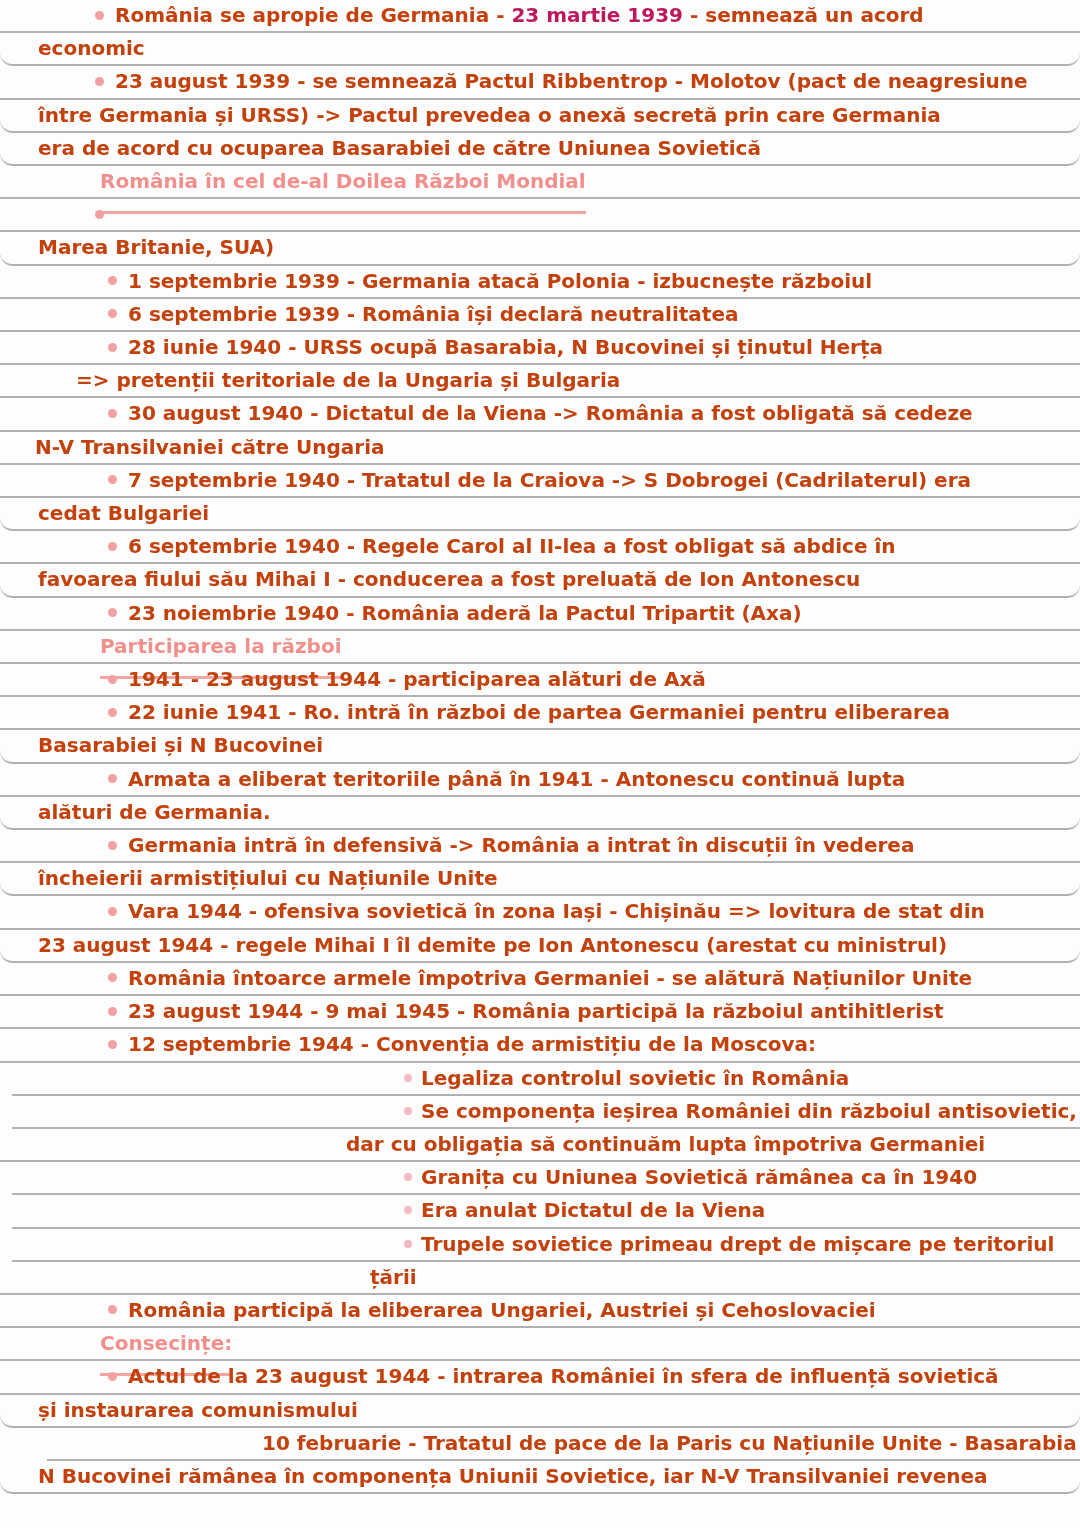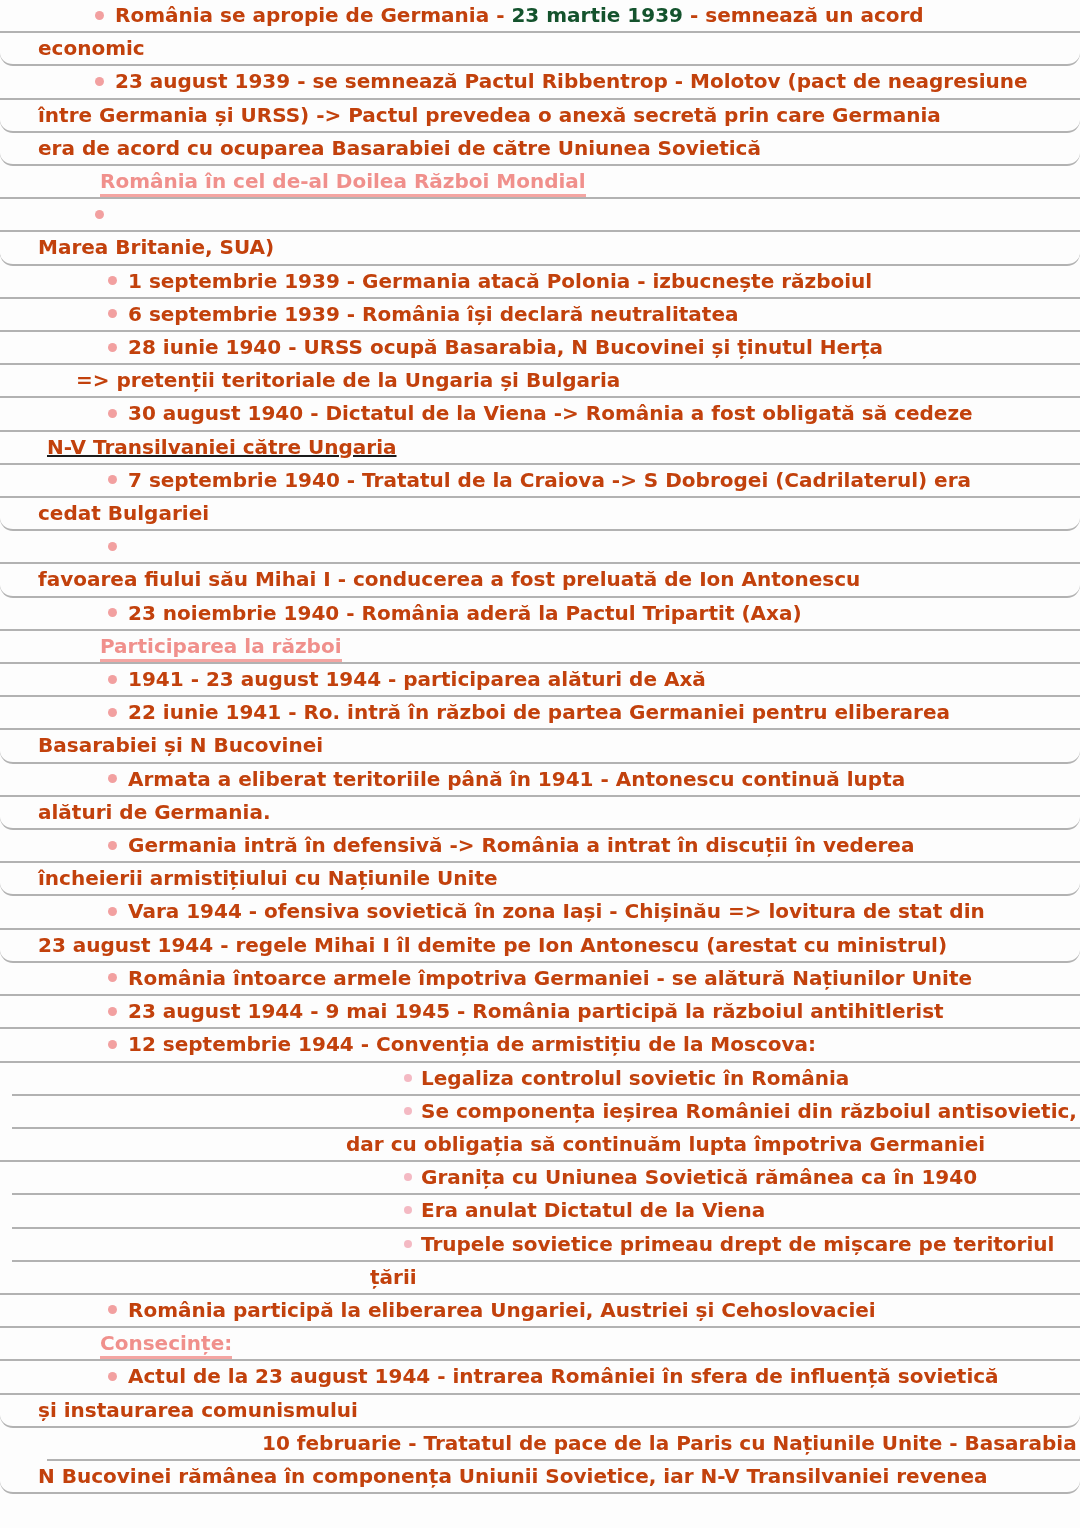--- a/index.html
+++ b/index.html
@@ -22,21 +22,21 @@
     box-sizing: border-box;
     border-bottom: 2px solid #b2b2b2;
     line-height: 31px;
     white-space: nowrap;
     overflow: visible;
   }
   
   .ind-b1      { padding-left: 95px;  }
   .ind-b2      { padding-left: 108px; }
   .ind-wrap    { padding-left: 38px; border-radius: 13px;  }
-  .ind-wraplg  { padding-left: 47px; text-decoration: underline;  }
+  .ind-wraplg  { padding-left: 35px;  }
   .ind-arrow   { padding-left: 76px; }
   .ind-heading { padding-left: 100px; }
   .ind-sub     { padding-left: 392px; margin-left: 12px; }
   .ind-subwrap { padding-left: 346px; }
   .ind-subwrap2{ padding-left: 370px; }
   .ind-ind10   { padding-left: 215px; margin-left: 47px; }
 
   .dot {
     display: inline-block;
     width: 9px; height: 9px;
@@ -45,27 +45,27 @@
     margin-right: 11px;
     margin-bottom: 3px;
     vertical-align: middle;
   }
   .dot-sub {
     width: 8px; height: 8px;
     background: #f4b9c3;
     margin-right: 9px;
   }
   .seg-ink  { color: #c2410c; }
-  .seg-pink { color: #14532d; }
+  .seg-pink { color: #be185d; }
   .heading-text {
     color: #f0908c;
     display: inline-block;
     line-height: 26px;
     border-bottom: 3px solid #f4a5a2;
-    padding-bottom: 0;
+    padding-bottom: 17px;
   }
 </style>
 </head>
 <body>
 
 <div id="page">
     <div class="row ind-b1"><span class="dot"></span><span class="seg-ink">România se apropie de Germania - </span><span class="seg-pink">23 martie 1939</span><span class="seg-ink"> - semnează un acord</span></div>
     <div class="row ind-wrap"><span class="seg-ink">economic</span></div>
     <div class="row ind-b1"><span class="dot"></span><span class="seg-ink">23 august 1939 - se semnează Pactul Ribbentrop - Molotov (pact de neagresiune</span></div>
     <div class="row ind-wrap"><span class="seg-ink">între Germania și URSS) -&gt; Pactul prevedea o anexă secretă prin care Germania</span></div>
@@ -74,21 +74,21 @@
     <div class="row ind-b1"><span class="dot"></span></div>
     <div class="row ind-wrap"><span class="seg-ink">Marea Britanie, SUA)</span></div>
     <div class="row ind-b2"><span class="dot"></span><span class="seg-ink">1 septembrie 1939 - Germania atacă Polonia - izbucnește războiul</span></div>
     <div class="row ind-b2"><span class="dot"></span><span class="seg-ink">6 septembrie 1939 - România își declară neutralitatea</span></div>
     <div class="row ind-b2"><span class="dot"></span><span class="seg-ink">28 iunie 1940 - URSS ocupă Basarabia, N Bucovinei și ținutul Herța</span></div>
     <div class="row ind-arrow"><span class="seg-ink">=&gt; pretenții teritoriale de la Ungaria și Bulgaria</span></div>
     <div class="row ind-b2"><span class="dot"></span><span class="seg-ink">30 august 1940 - Dictatul de la Viena -&gt; România a fost obligată să cedeze</span></div>
     <div class="row ind-wraplg"><span class="seg-ink">N-V Transilvaniei către Ungaria</span></div>
     <div class="row ind-b2"><span class="dot"></span><span class="seg-ink">7 septembrie 1940 - Tratatul de la Craiova -&gt; S Dobrogei (Cadrilaterul) era</span></div>
     <div class="row ind-wrap"><span class="seg-ink">cedat Bulgariei</span></div>
-    <div class="row ind-b2"><span class="dot"></span></div>
+    <div class="row ind-b2"><span class="dot"></span><span class="seg-ink">6 septembrie 1940 - Regele Carol al II-lea a fost obligat să abdice în</span></div>
     <div class="row ind-wrap"><span class="seg-ink">favoarea fiului său Mihai I - conducerea a fost preluată de Ion Antonescu</span></div>
     <div class="row ind-b2"><span class="dot"></span><span class="seg-ink">23 noiembrie 1940 - România aderă la Pactul Tripartit (Axa)</span></div>
     <div class="row ind-heading"><span class="seg-pink heading-text">Participarea la război</span></div>
     <div class="row ind-b2"><span class="dot"></span><span class="seg-ink">1941 - 23 august 1944 - participarea alături de Axă</span></div>
     <div class="row ind-b2"><span class="dot"></span><span class="seg-ink">22 iunie 1941 - Ro. intră în război de partea Germaniei pentru eliberarea</span></div>
     <div class="row ind-wrap"><span class="seg-ink">Basarabiei și N Bucovinei</span></div>
     <div class="row ind-b2"><span class="dot"></span><span class="seg-ink">Armata a eliberat teritoriile până în 1941 - Antonescu continuă lupta</span></div>
     <div class="row ind-wrap"><span class="seg-ink">alături de Germania.</span></div>
     <div class="row ind-b2"><span class="dot"></span><span class="seg-ink">Germania intră în defensivă -&gt; România a intrat în discuții în vederea</span></div>
     <div class="row ind-wrap"><span class="seg-ink">încheierii armistițiului cu Națiunile Unite</span></div>

